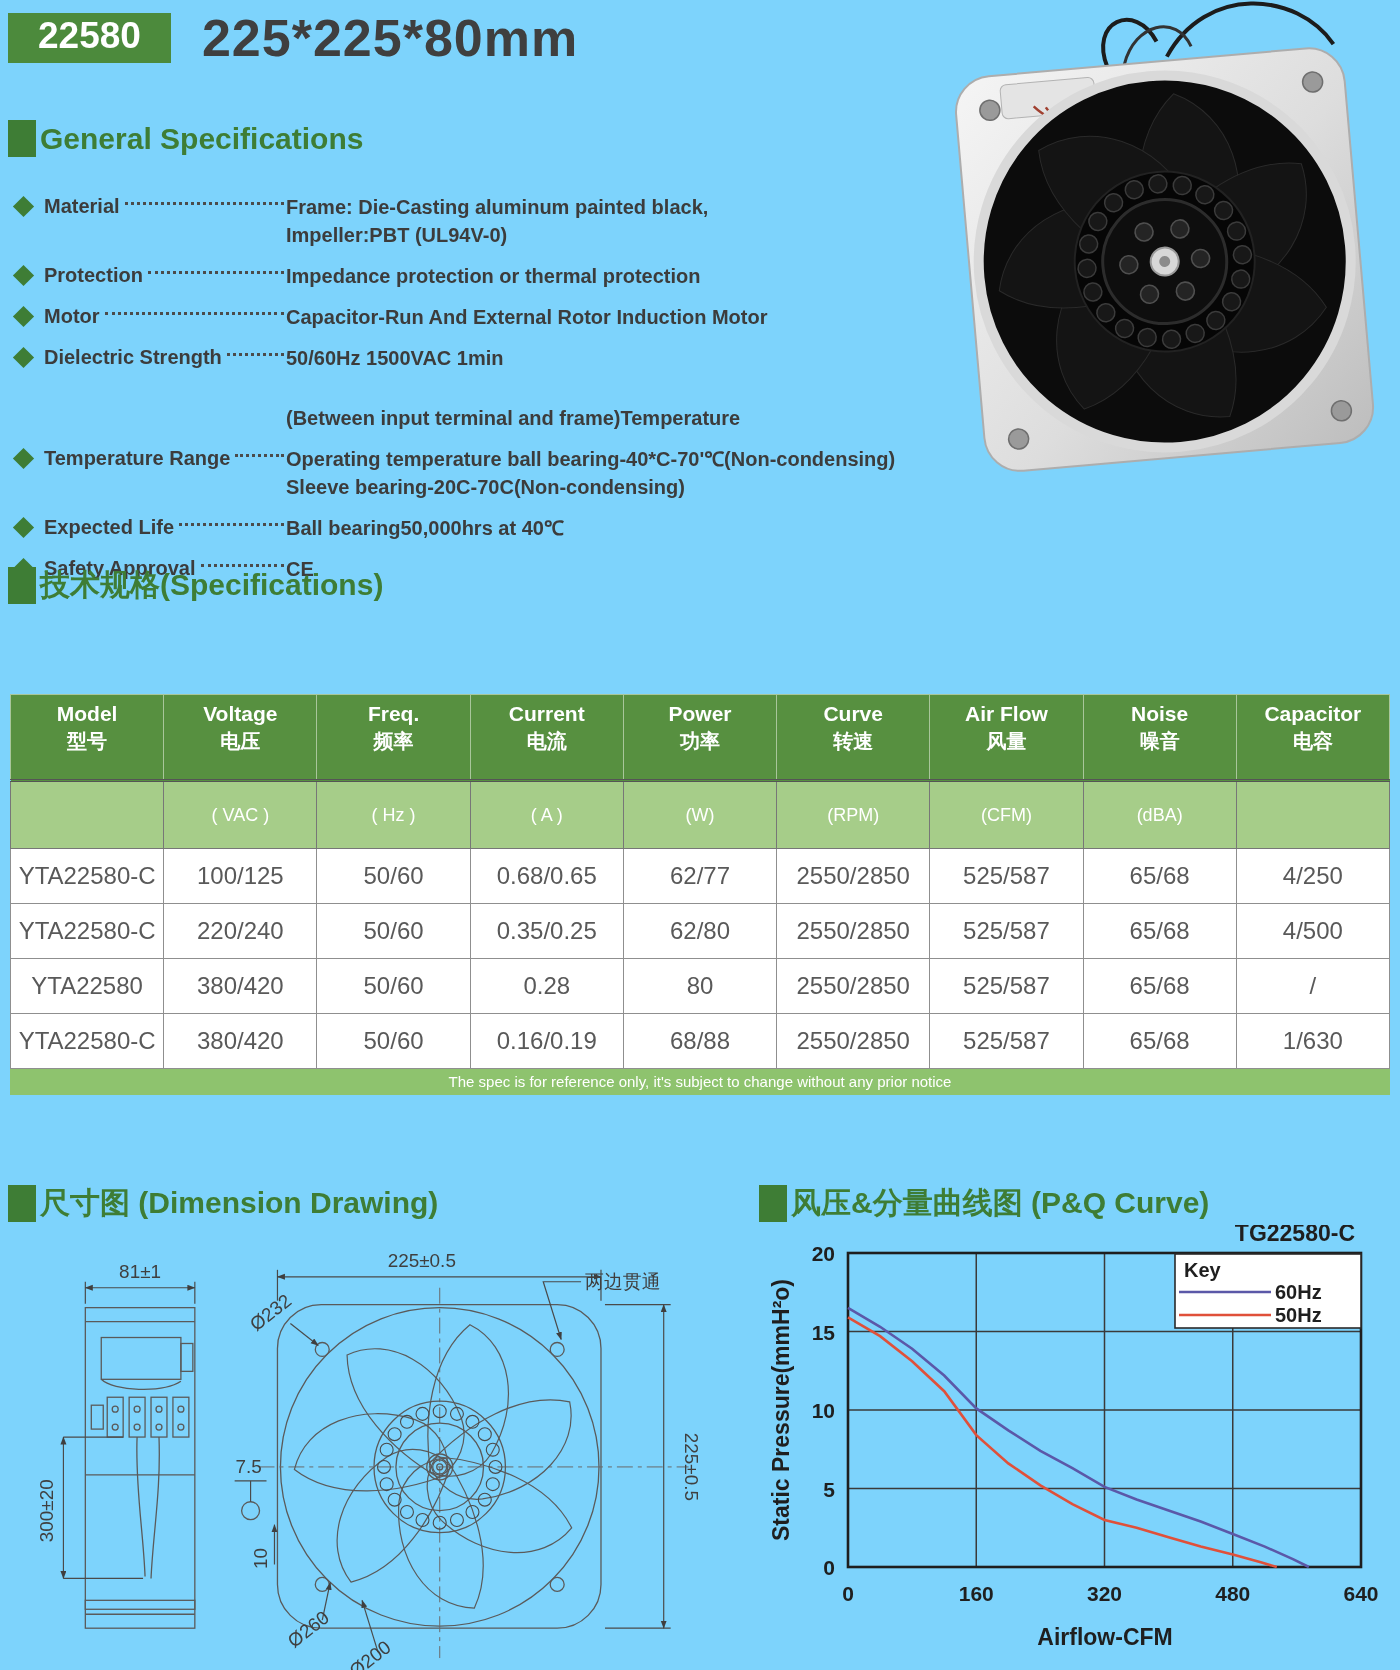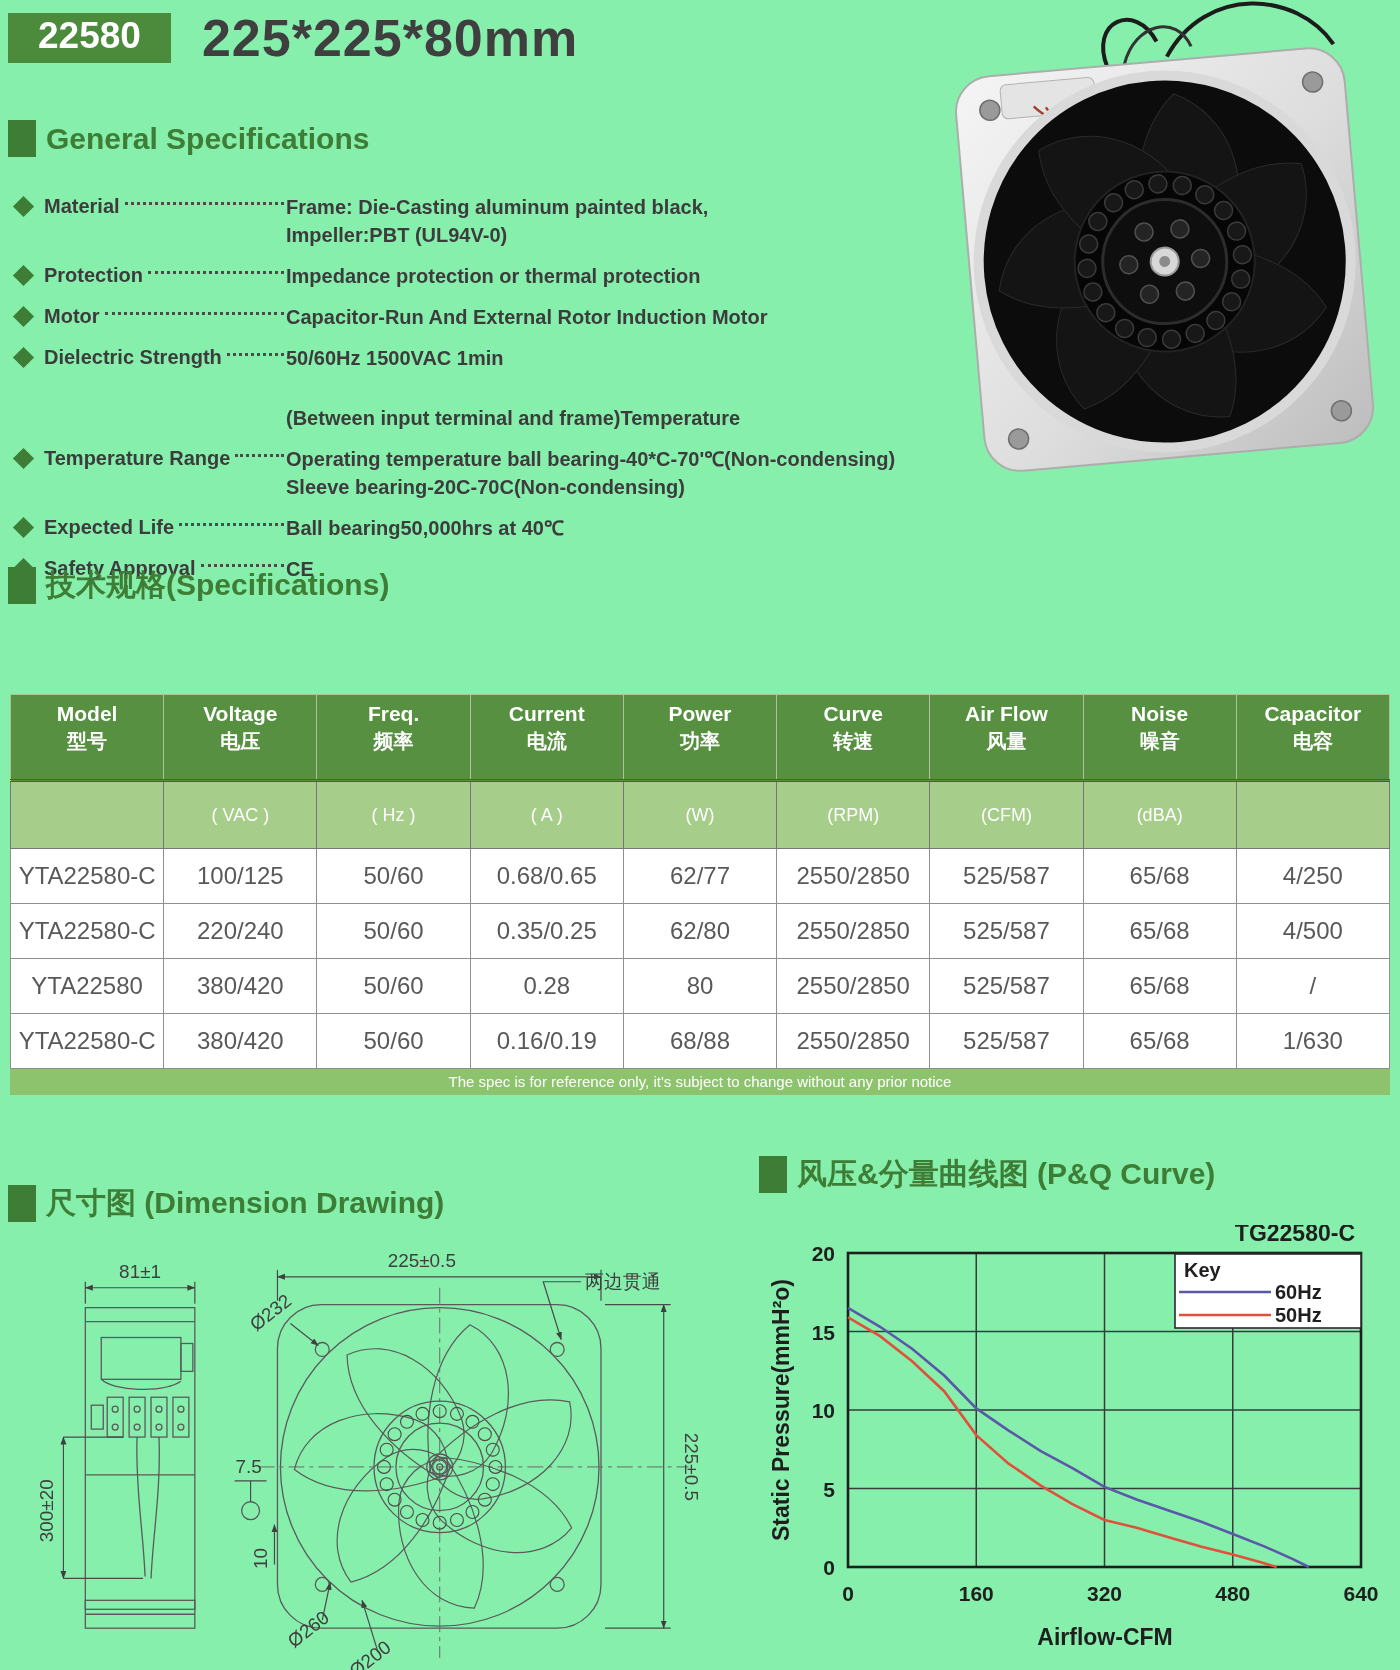--- a/index.html
+++ b/index.html
@@ -1,30 +1,30 @@
 <!DOCTYPE html>
 <html><head>
 <meta charset="utf-8">
 <style>
   html,body{margin:0;padding:0;background:#ffffff;}
   body{font-family:"Liberation Sans",sans-serif;}
-  .page{position:relative;width:1400px;height:1670px;background:#86efac;overflow:hidden;}
+  .page{position:relative;width:1400px;height:1670px;background:#7dd3fc;overflow:hidden;}
 
   
   .hdr{position:absolute;top:8px;left:8px;display:flex;align-items:center;}
   .badge{background:#4c8a3c;color:#fff;font-weight:bold;font-size:37px;padding:3px 30px 7px;line-height:1.1;}
   .size-title{font-size:52px;font-weight:bold;color:#3f3f3f;margin-left:31px;letter-spacing:1px;}
 
   
-  .section{display:flex;align-items:center;gap:10px;font-size:30px;font-weight:bold;color:#3e7d35;margin:0;}
+  .section{display:flex;align-items:center;gap:4px;font-size:30px;font-weight:bold;color:#3e7d35;margin:0;}
   .section .sq{width:28px;height:37px;background:#3e7d35;flex:0 0 auto;}
   .sec-general{position:absolute;top:120px;left:8px;}
   .sec-specs{position:absolute;top:565px;left:8px;}
   .sec-dim{position:absolute;top:1183px;left:8px;}
-  .sec-pq{position:absolute;top:1154px;left:735px;padding-left:24px;}
+  .sec-pq{position:absolute;top:1183px;left:735px;padding-left:24px;}
 
   
   .spec-list{position:absolute;top:193px;left:12px;width:895px;}
   .spec-row{display:grid;grid-template-columns:32px 242px 630px;margin-bottom:13px;align-items:start;}
   .diamond{width:15px;height:15px;background:#3e7d35;transform:rotate(45deg);margin-top:6px;margin-left:4px;}
   .lbl{display:flex;align-items:center;font-weight:bold;font-size:20px;color:#3c3c3c;line-height:1.35;}
   .leader{flex:1;border-bottom:3px dotted #4b4b4b;margin:0 2px 6px 5px;min-width:8px;}
   .spec-values div{font-weight:bold;font-size:20px;color:#3c3c3c;line-height:1.4;}
   .spec-values .gapped{margin-top:32px;}
 

